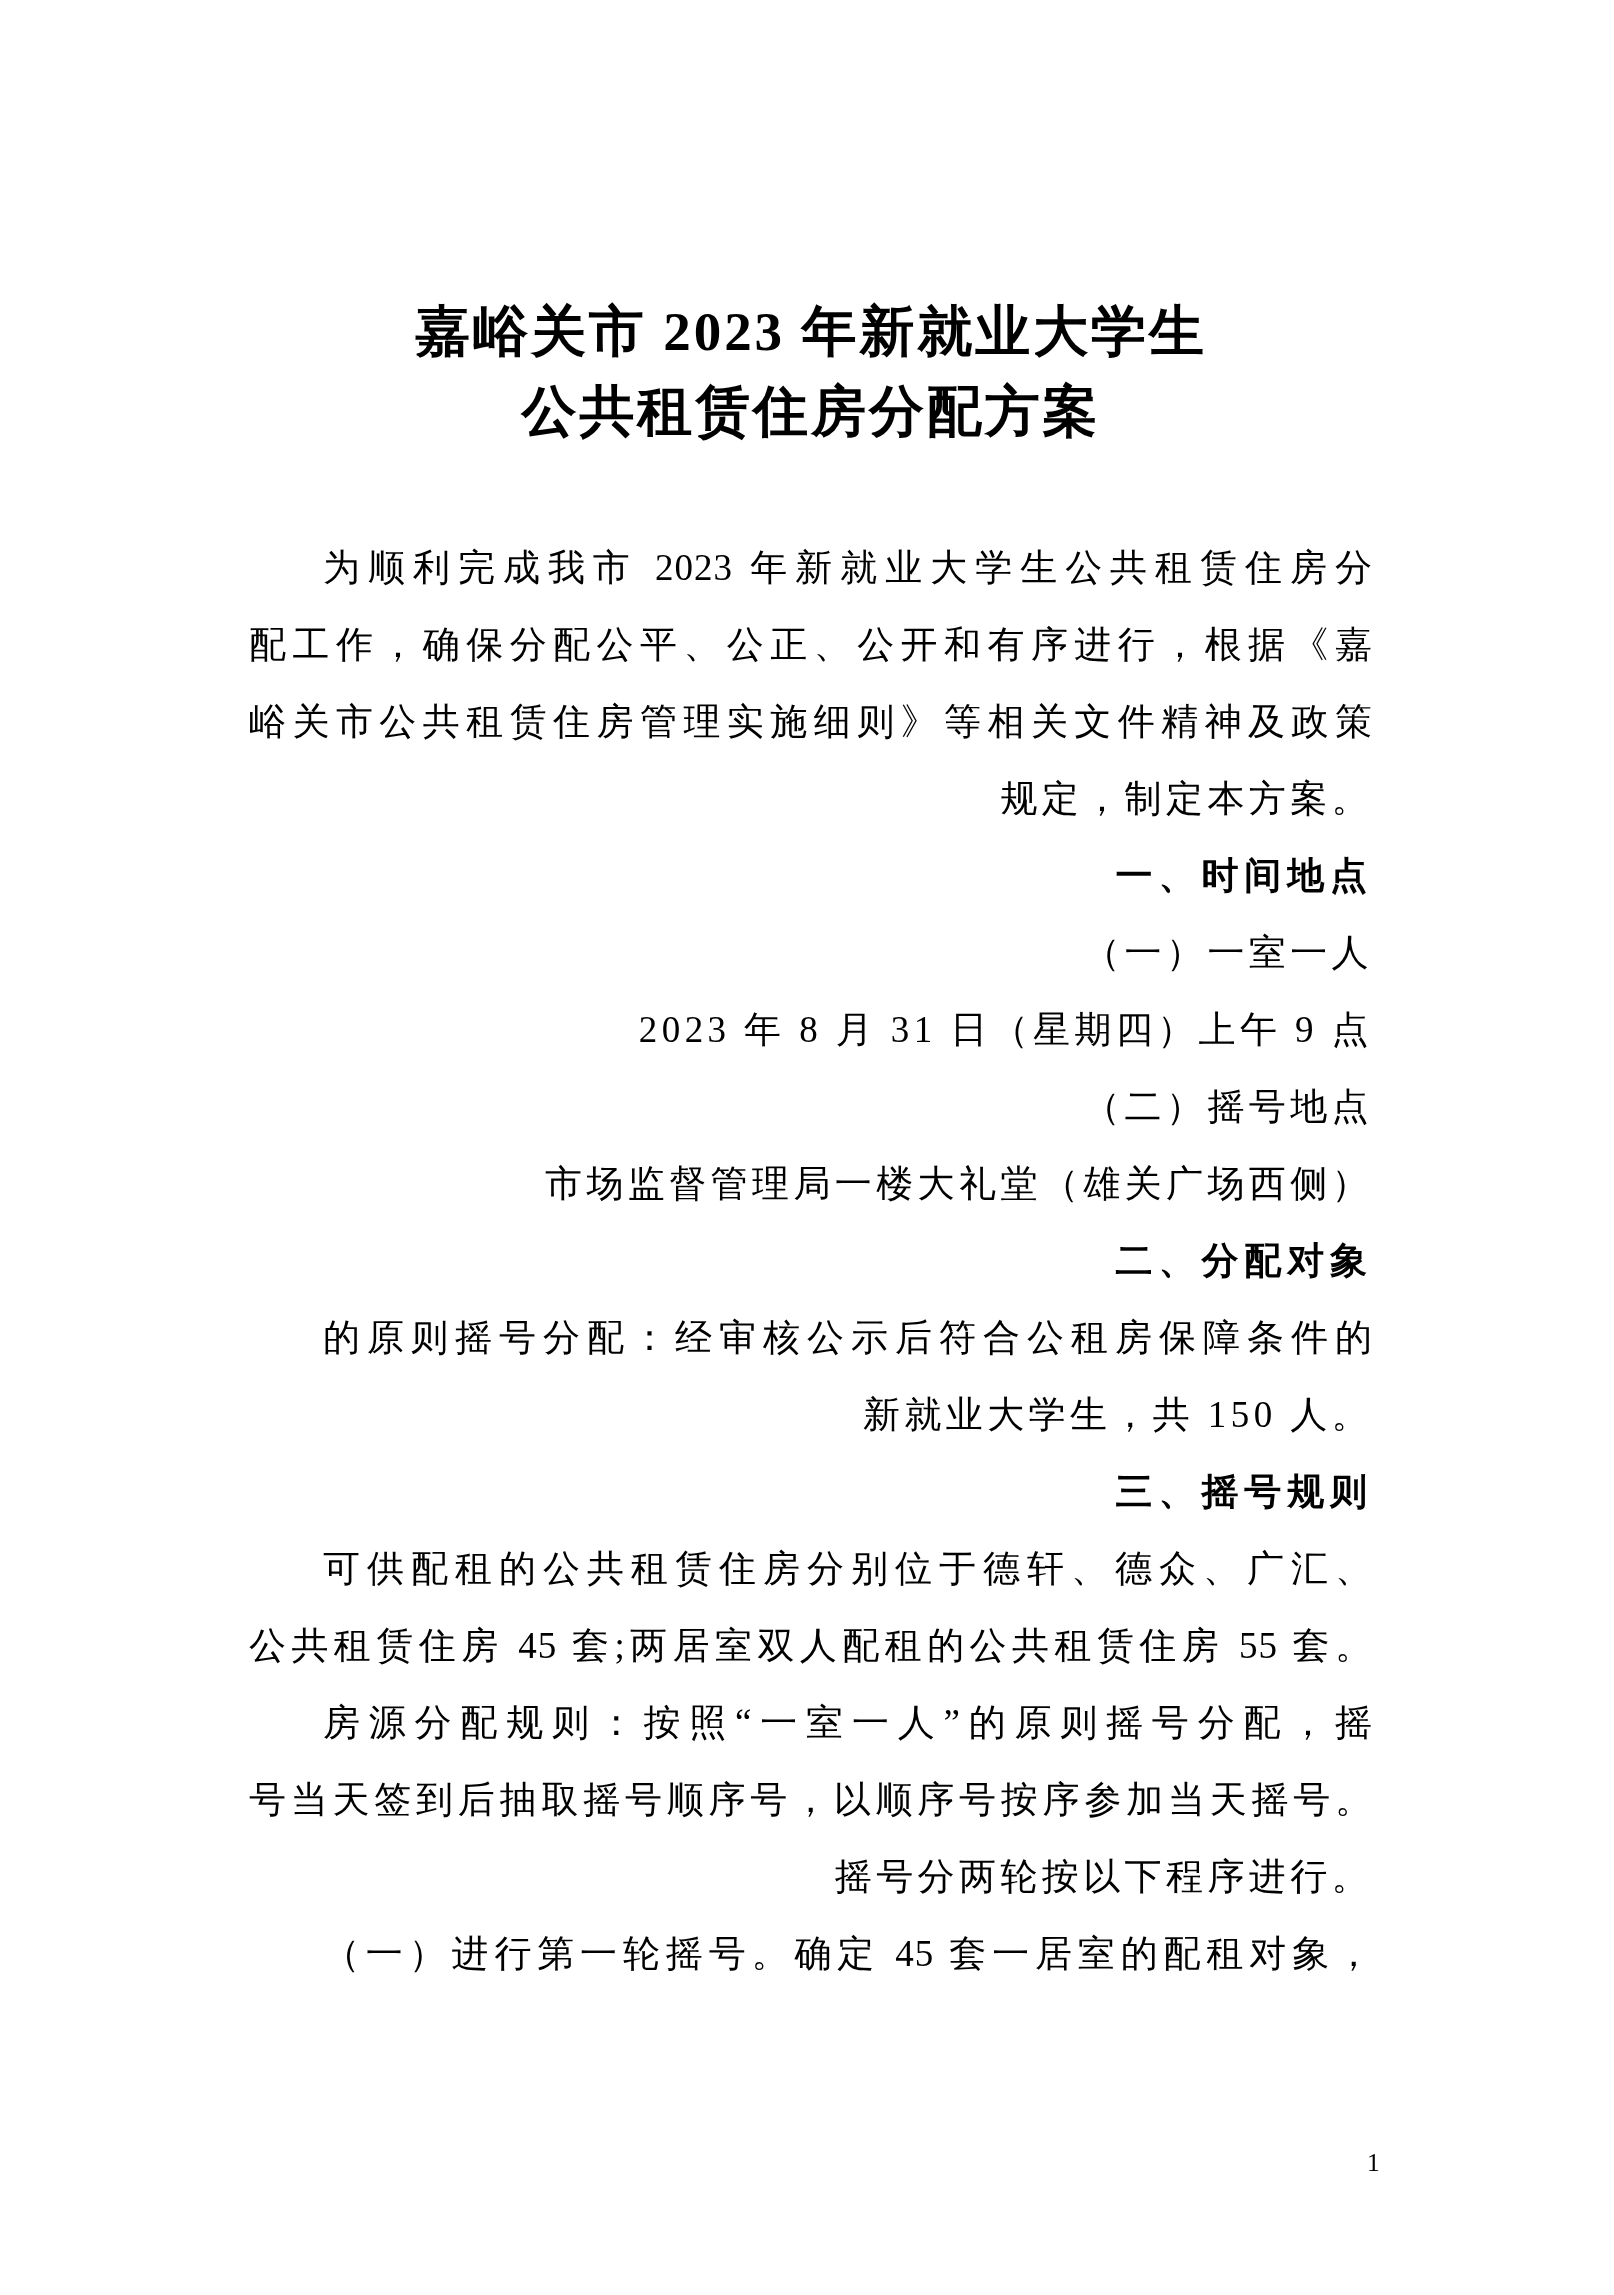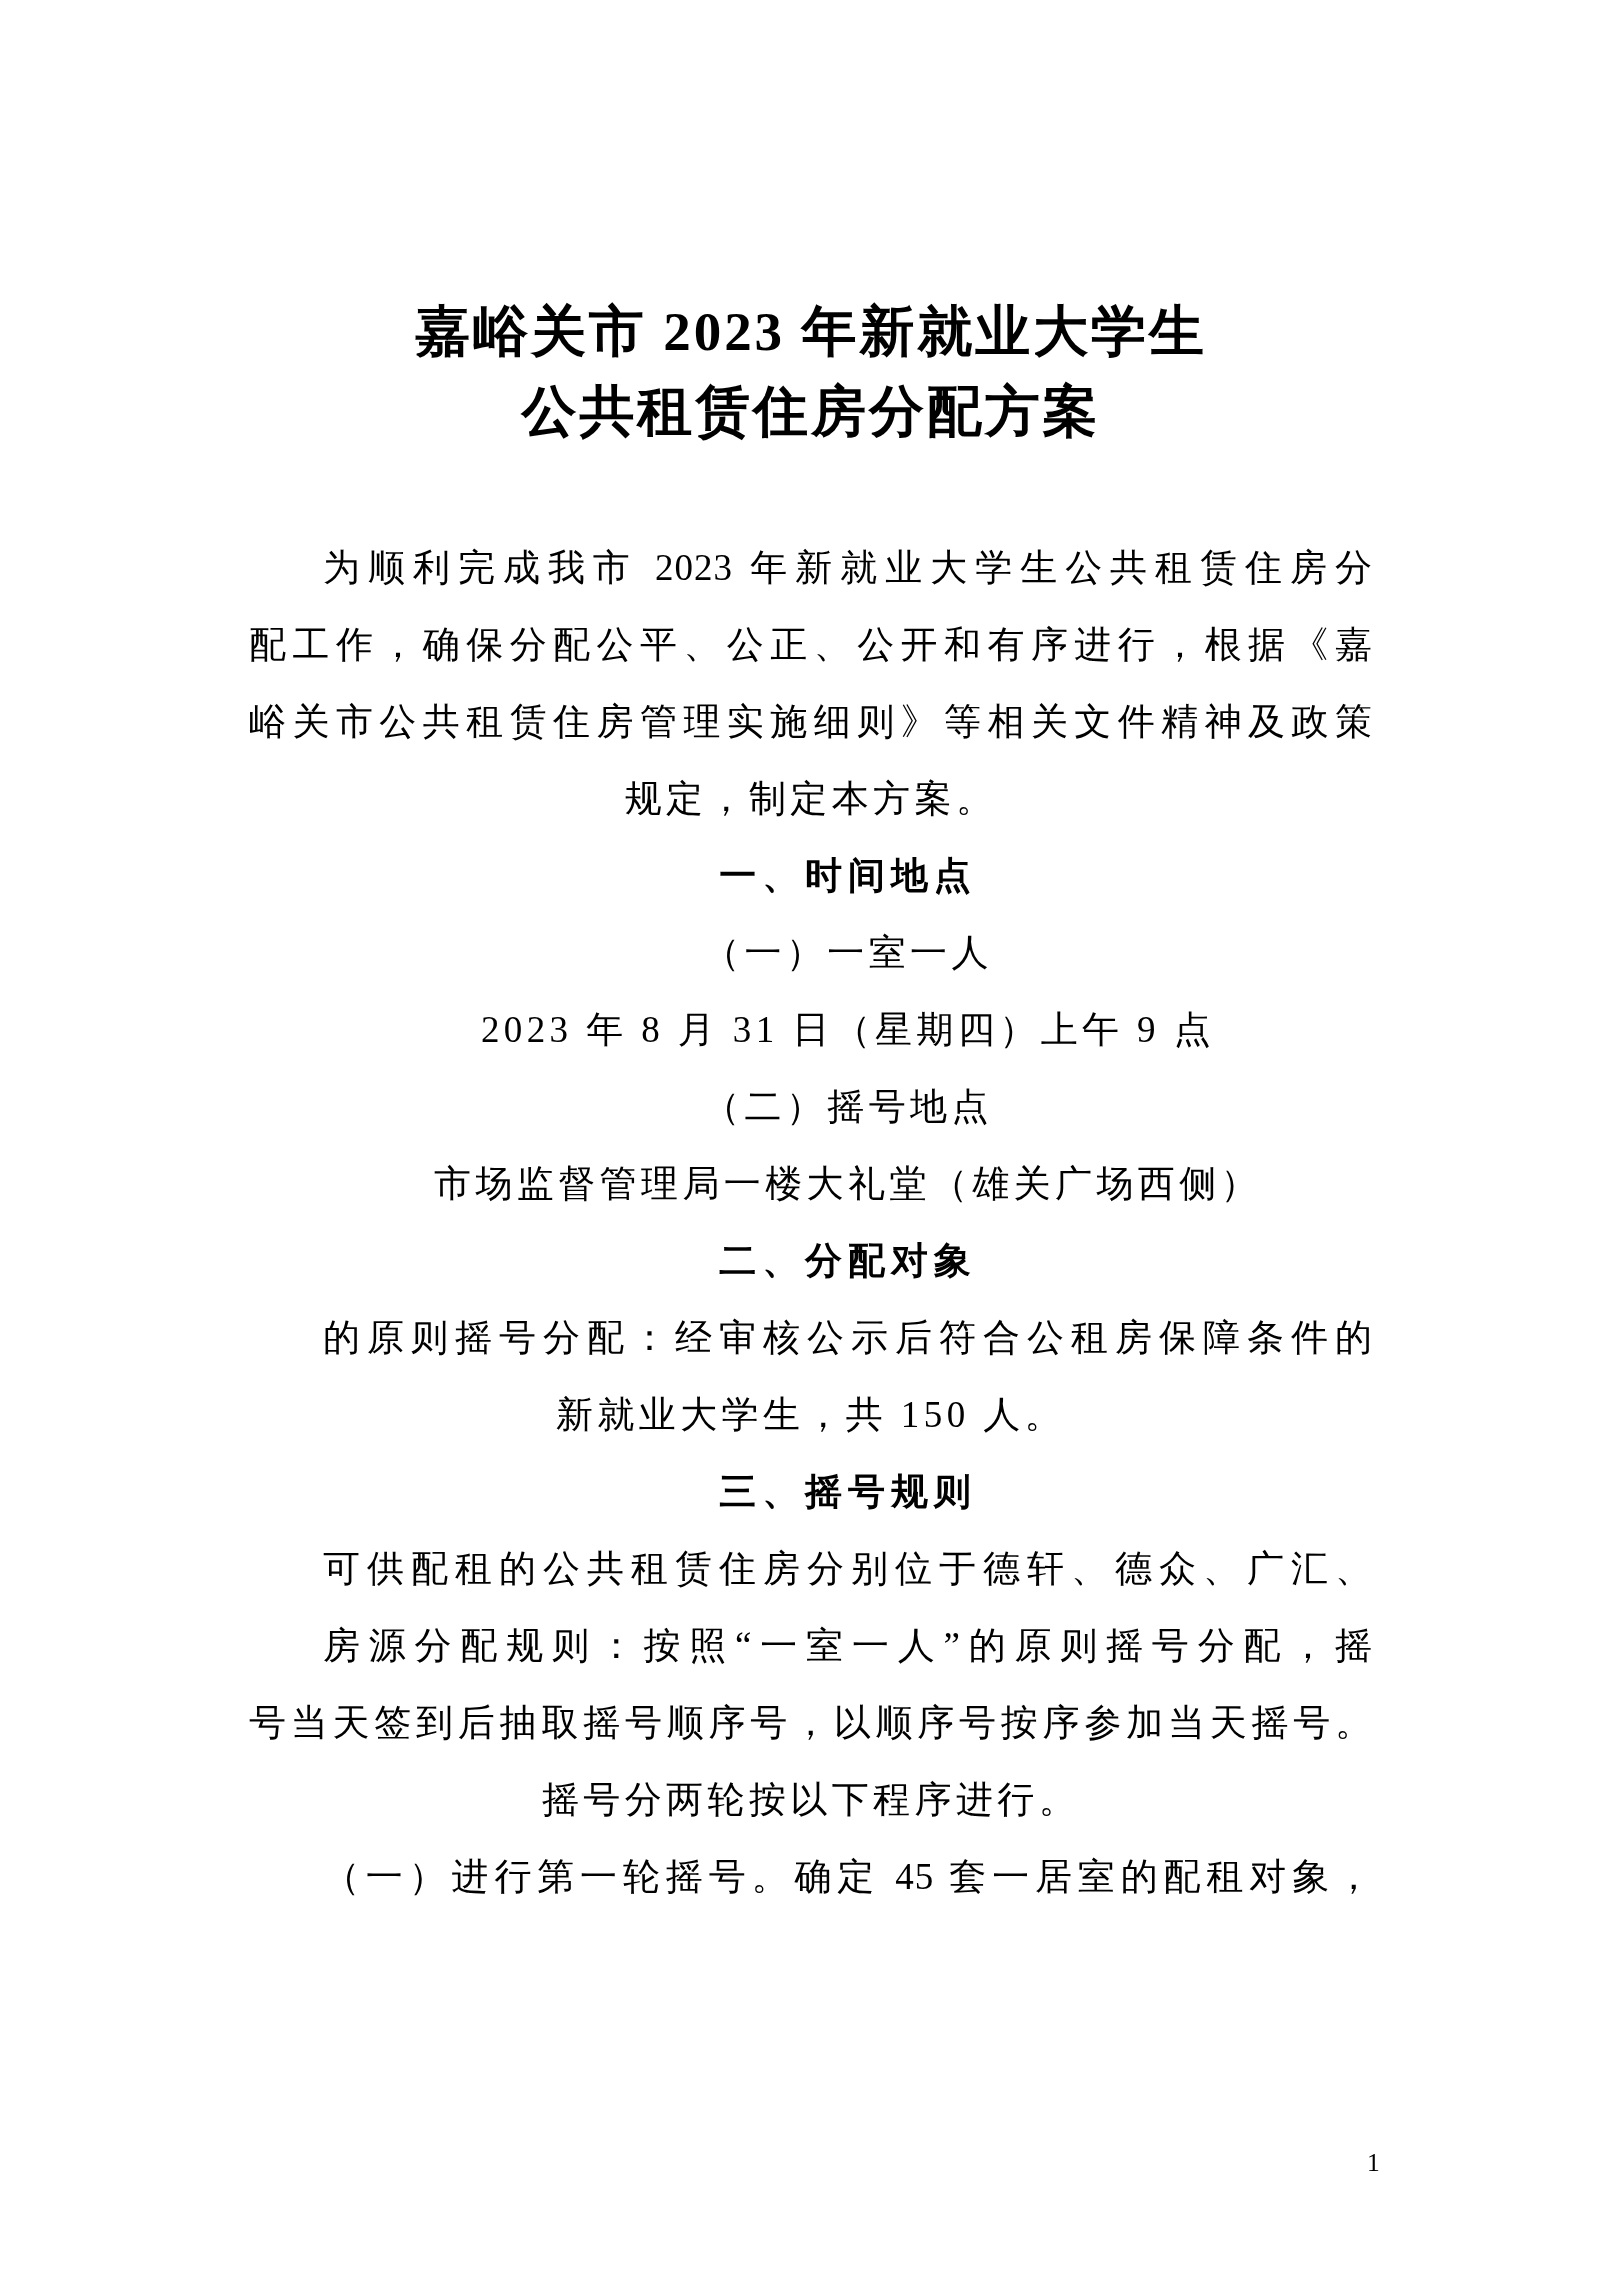--- a/index.html
+++ b/index.html
@@ -40,21 +40,21 @@
     position: absolute;
     top: 501px;
     left: 249px;
     width: 1124px;
   }
   .line {
     height: 77px;
     line-height: 77px;
     font-size: 37px;
     letter-spacing: 4.4px;
-    text-align: center;
+    text-align: right;
     white-space: nowrap;
   }
   
   .j {
     white-space: normal;
     letter-spacing: 1px;
     text-align: justify;
     text-align-last: justify;
     text-justify: inter-character;
   }
@@ -98,20 +98,21 @@
     <div class="line heading indent">一、时间地点</div>
     <div class="line indent">（一）一室一人</div>
     <div class="line indent">2023 年 8 月 31 日（星期四）上午 9 点</div>
     <div class="line indent">（二）摇号地点</div>
     <div class="line indent">市场监督管理局一楼大礼堂（雄关广场西侧）</div>
     <div class="line heading indent">二、分配对象</div>
     <div class="line j indent">的原则摇号分配：经审核公示后符合公租房保障条件的</div>
     <div class="line">新就业大学生，共 150 人。</div>
     <div class="line heading indent">三、摇号规则</div>
     <div class="line j indent">可供配租的公共租赁住房分别位于德轩、德众、广汇、</div>
+    <div class="line j">公共租赁住房 45 套;两居室双人配租的公共租赁住房 55 套。</div>
     <div class="line j indent"><span class="bold-run">房源分配规则：</span><span>按照“一室一人”的原则摇号分配，摇</span></div>
     <div class="line j">号当天签到后抽取摇号顺序号，以顺序号按序参加当天摇号。</div>
     <div class="line">摇号分两轮按以下程序进行。</div>
     <div class="line j indent">（一）进行第一轮摇号。确定 45 套一居室的配租对象，</div>
   </div>
 
   <div class="page-number">1</div>
 
 </div>
 

